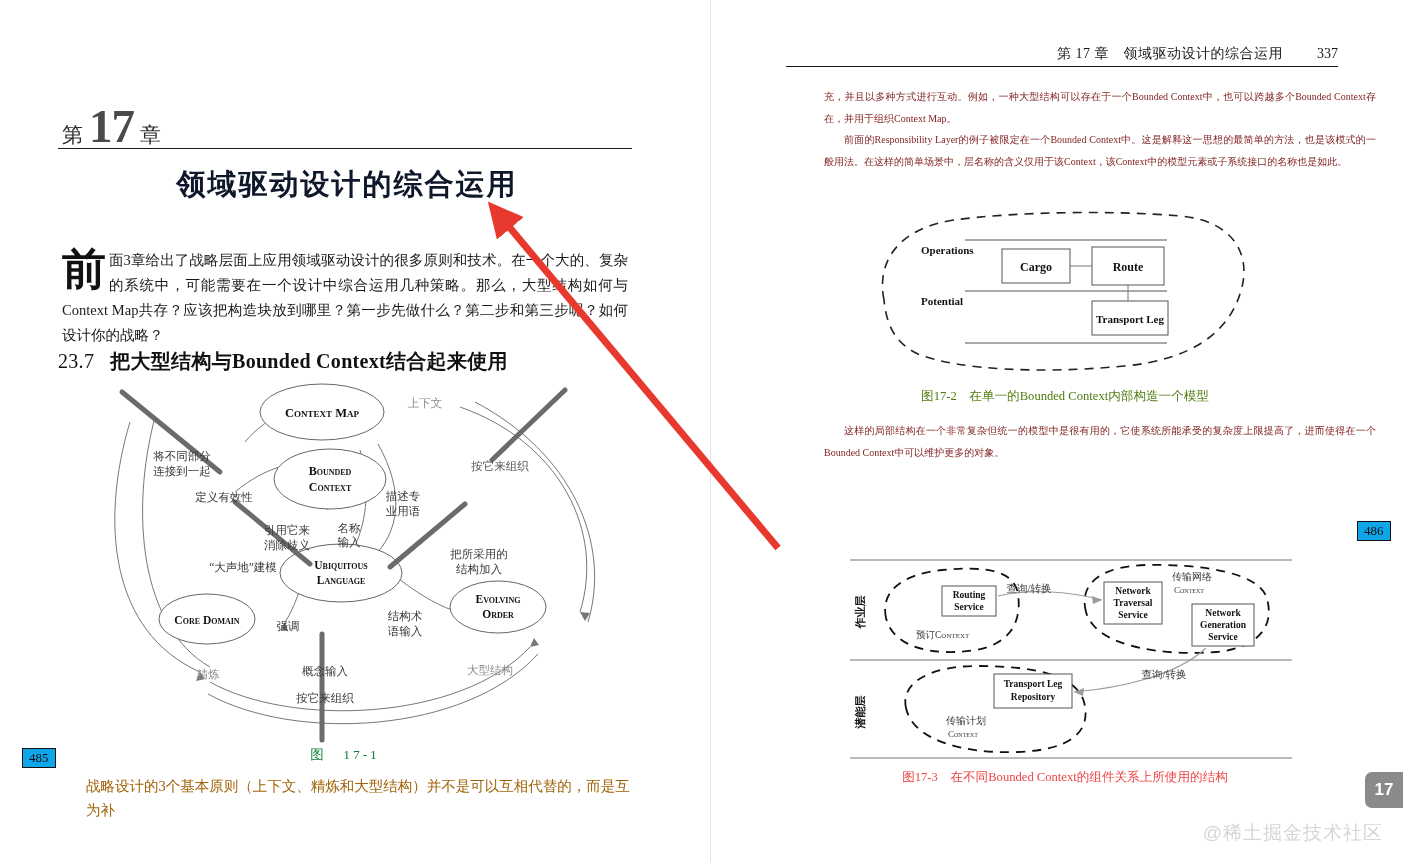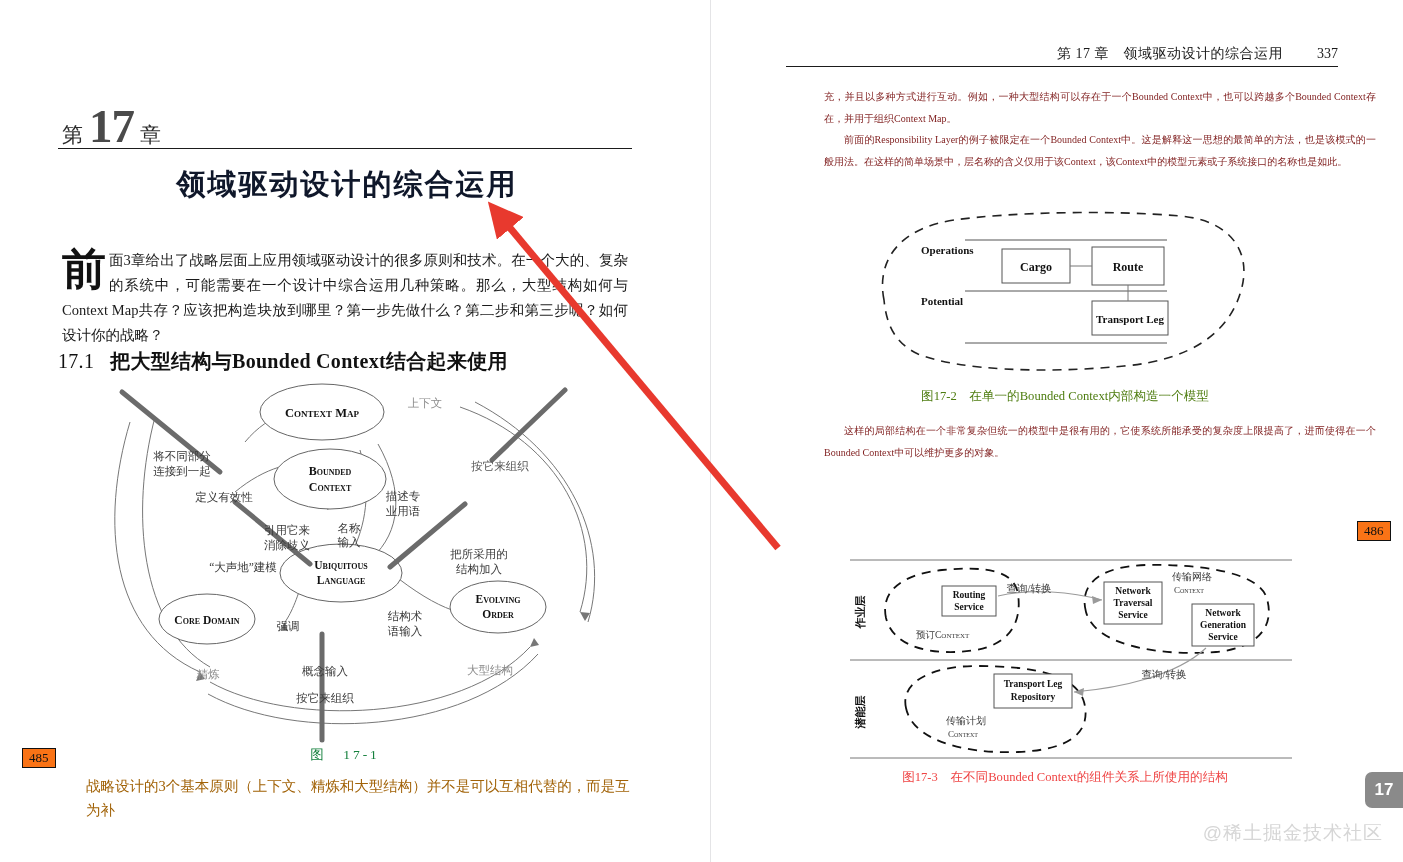--- a/index.html
+++ b/index.html
@@ -65,21 +65,21 @@
   #fig1-cap {
     position: absolute; left: 60px; top: 746px; width: 570px;
     text-align: center; font-size: 13.5px; color: #15803d; letter-spacing: 3px;
   }
   #left-foot {
     position: absolute; left: 86px; top: 774px; width: 548px;
     font-size: 14.5px; line-height: 24px; color: #a16207;
   }
   .pagebox {
     position: absolute;
-    border: 1.6px solid #111; background: #f97316;
+    border: 1.6px solid #111; background: #0ea5e9;
     font-size: 13px; padding: 1px 6px; color: #111;
     font-family: "Liberation Serif", serif;
   }
   #page-485 { left: 22px; top: 748px; }
   #page-486 { left: 1357px; top: 521px; }
 
   
   .r-head {
     position: absolute; left: 786px; top: 45px; width: 552px;
     text-align: right; font-size: 14px; color: #1a1a1a;
@@ -140,21 +140,21 @@
     <span class="cn">章</span>
   </div>
   <div class="chap-line"></div>
   <div class="chap-title">领域驱动设计的综合运用</div>
 
   <div class="intro">
     <span class="dropcap">前</span><span>面3章给出了战略层面上应用领域驱动设计的很多原则和技术。在一个大的、复杂的系统中，可能需要在一个设计中综合运用几种策略。那么，大型结构如何与Context Map共存？应该把构造块放到哪里？第一步先做什么？第二步和第三步呢？如何设计你的战略？</span>
   </div>
 
   <div class="sec-head">
-    <span class="no">17.1</span><span>把大型结构与Bounded Context结合起来使用</span>
+    <span class="no">23.7</span><span>把大型结构与Bounded Context结合起来使用</span>
   </div>
 
   <div id="fig1-wrap">
     <svg width="570" height="380" viewBox="0 0 570 380">
       <g fill="none" stroke="#777" stroke-width="1">
 
         <path d="M70 40 C40 140 50 250 140 290"></path>
         <path d="M95 35 C70 130 80 245 150 285"></path>
         <path d="M400 25 C500 60 545 150 520 230"></path>
         <path d="M415 20 C510 70 552 160 528 240"></path>

